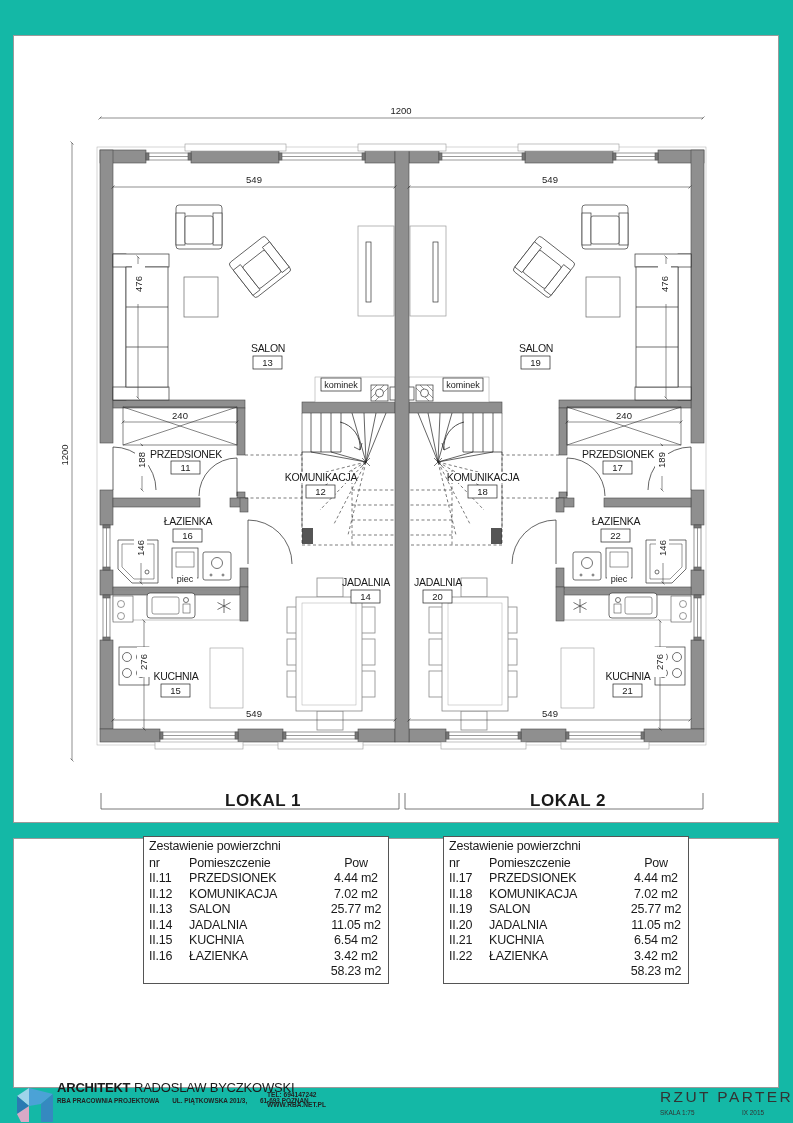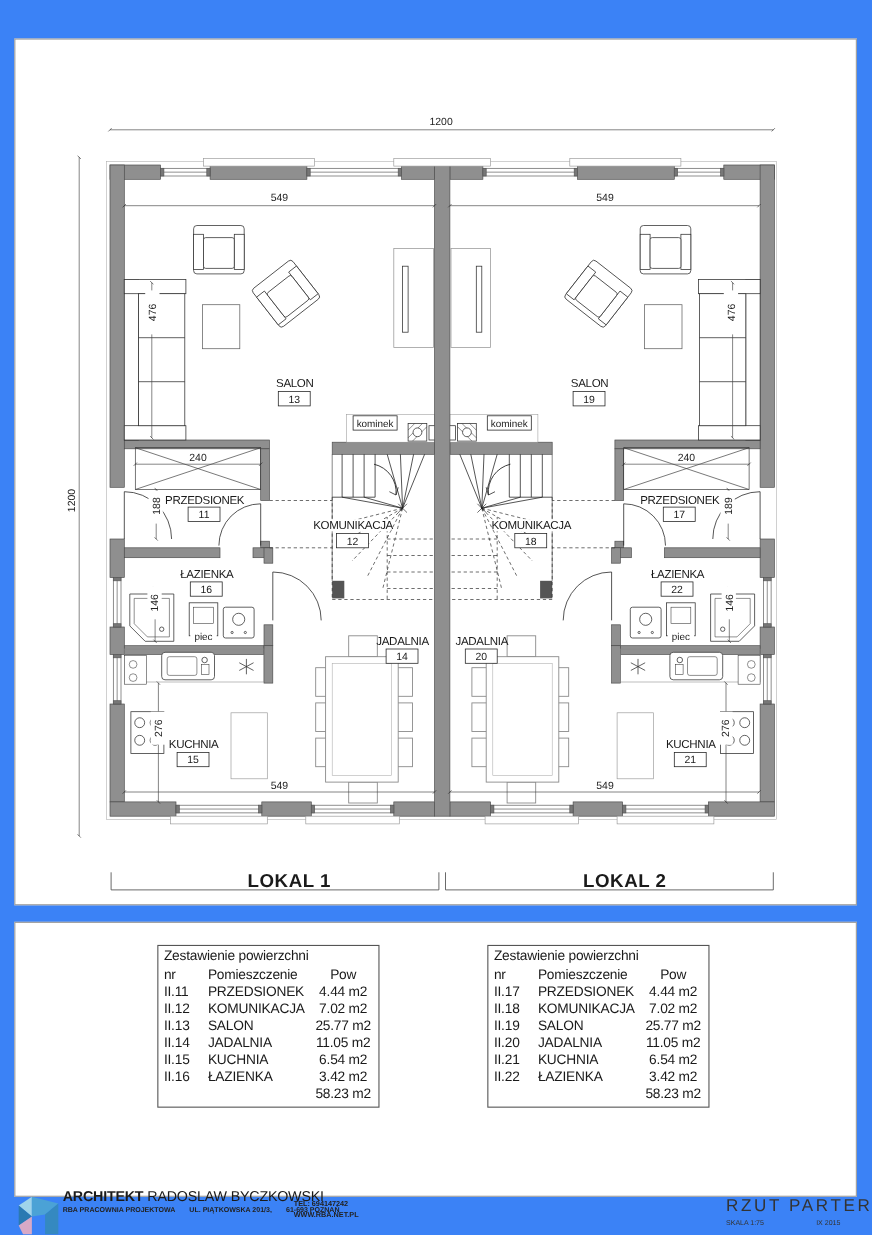--- a/index.html
+++ b/index.html
@@ -1,29 +1,29 @@
 <!DOCTYPE html>
 <html><head>
 <meta charset="utf-8">
 <style>
   html,body{margin:0;padding:0;background:#fff;}
-  .page{position:relative;width:793px;height:1123px;background:#3b82f6;overflow:hidden;
+  .page{position:relative;width:793px;height:1123px;background:#14b8a6;overflow:hidden;
         font-family:"Liberation Sans",sans-serif;color:#1a1a1a;}
   .sheet-border{position:absolute;border:1px solid #9a9a9a;background:#fff;}
   #sec-plan{left:13px;top:35px;width:764px;height:786px;}
   #sec-tables{left:13px;top:838px;width:764px;height:248px;}
   svg text{font-family:"Liberation Sans",sans-serif;fill:#1a1a1a;}
   .rlabel{font-size:10.5px;letter-spacing:-0.3px;}
   .dim{font-size:9.5px;fill:#222;}
   .small{font-size:9px;}
   .boxno{font-size:9.5px;}
   .lokal{font-size:17px;font-weight:600;letter-spacing:0.5px;}
   .mid{text-anchor:middle;}
   
-  .area-table{position:absolute;top:859px;width:202px;height:148px;border:1px solid #555;
+  .area-table{position:absolute;top:836px;width:246px;height:148px;border:1px solid #555;
               font-size:12.5px;letter-spacing:-0.2px;line-height:15.5px;background:#fff;padding:2px 0 12px 5px;box-sizing:border-box;}
   .area-table .t-title{margin-bottom:1px;}
   .t-row{display:flex;}
   .t-c1{width:40px;flex:none;}
   .t-c2{flex:1;}
   .t-c3{width:64px;flex:none;text-align:center;}
   #table-left{left:143px;}
   #table-right{left:443px;}
   
   .logo{position:absolute;left:16px;top:1087px;}

